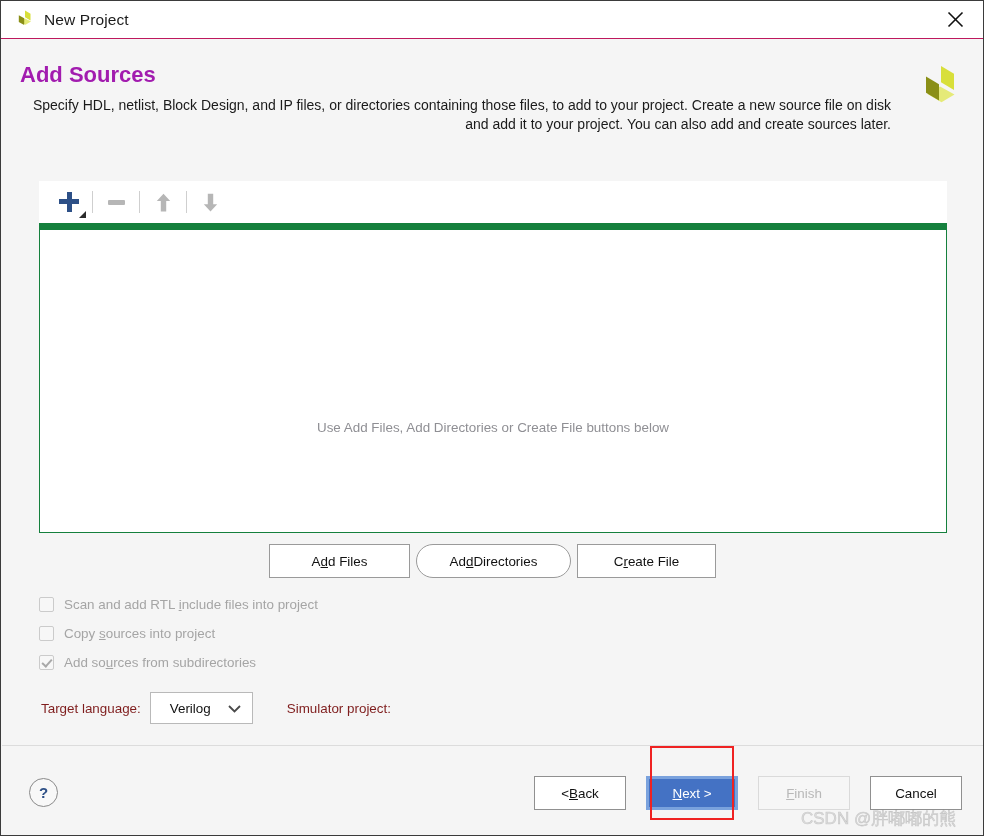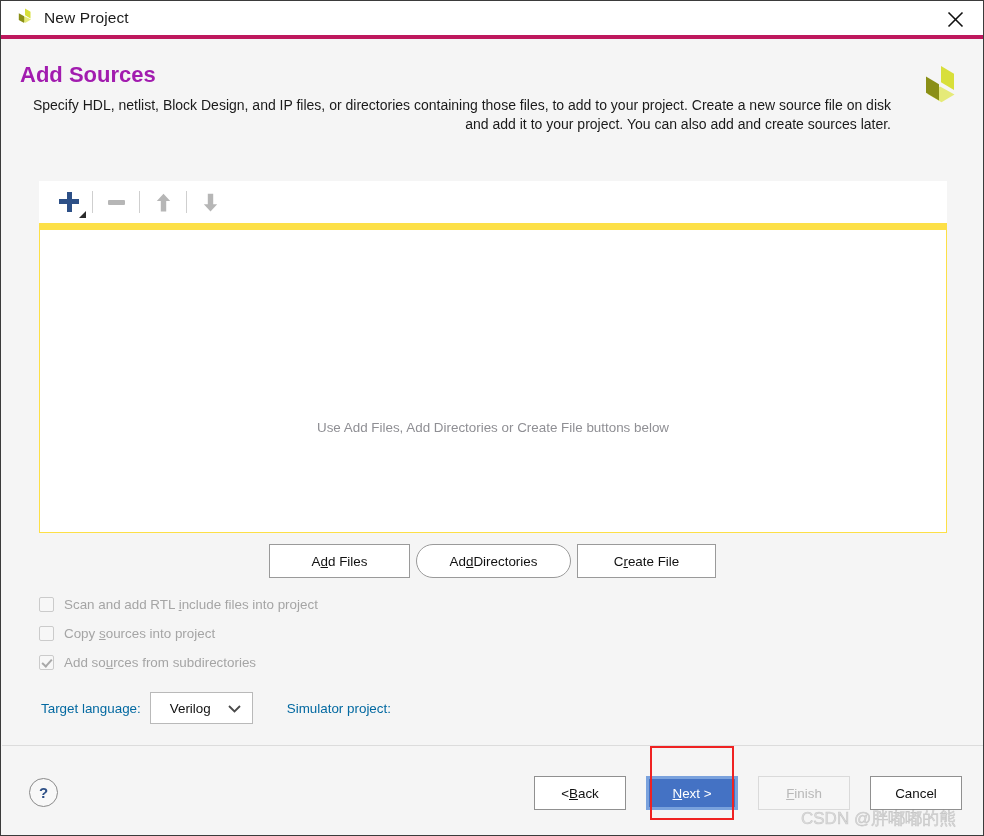--- a/index.html
+++ b/index.html
@@ -22,21 +22,21 @@
     overflow: hidden;
   }
 
   
   .titlebar {
     position: absolute;
     left: 0; top: 0;
     width: 982px;
     height: 38px;
     background: #ffffff;
-    border-bottom: 4px solid #be185d;
+    border-bottom: 1px solid #be185d;
     box-sizing: border-box;
     display: flex;
     align-items: center;
   }
   .title-logo {
     margin-left: 13px;
     width: 22px;
     height: 22px;
     position: relative;
     flex: 0 0 auto;
@@ -96,21 +96,21 @@
     height: 54px;
   }
 
   
   .panel {
     position: absolute;
     left: 38px;
     top: 180px;
     width: 908px;
     height: 352px;
-    background: #fde047;
+    background: #15803d;
     box-sizing: border-box;
   }
   .panel-toolbar {
     position: absolute;
     left: 0; top: 0;
     width: 908px;
     height: 42px;
     background: #ffffff;
     box-sizing: border-box;
     display: flex;
@@ -240,21 +240,21 @@
   
   .langs {
     position: absolute;
     left: 40px;
     top: 691px;
     display: flex;
     align-items: center;
   }
   .lang-label {
     font-size: 13.4px;
-    color: #0369a1;
+    color: #7f1d1d;
   }
   .combo {
     position: relative;
     box-sizing: border-box;
     height: 32px;
     background: #ffffff;
     border: 1px solid #b9b9b9;
     margin-left: 9px;
     display: flex;
     align-items: center;

